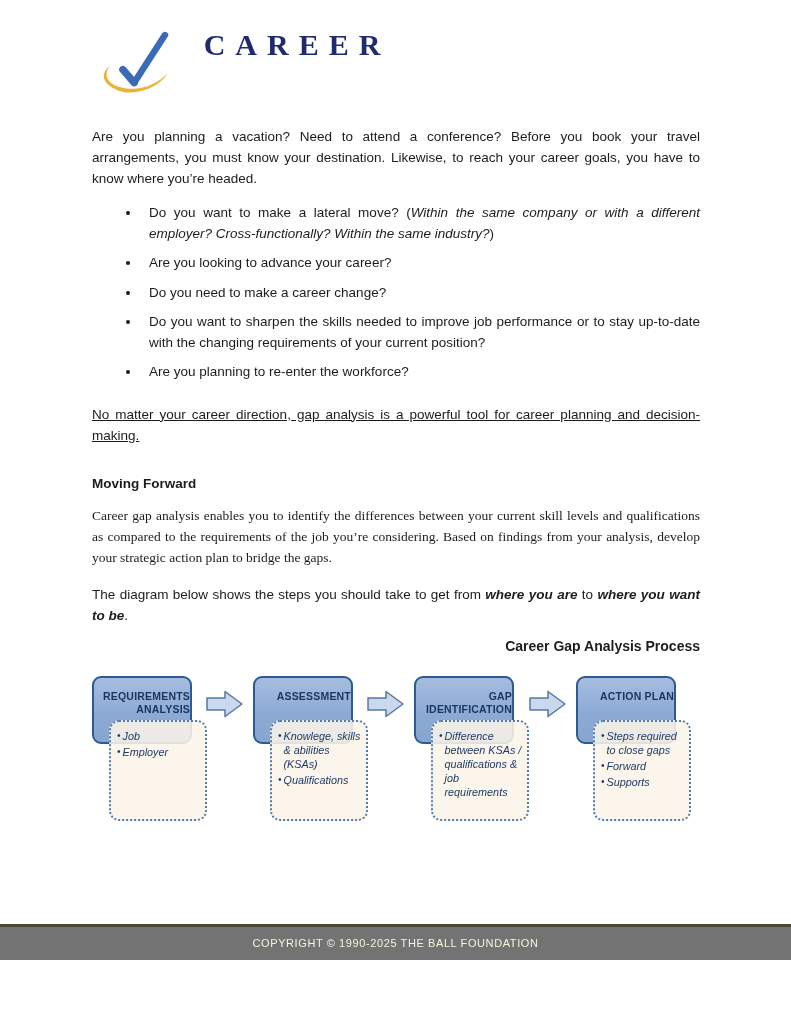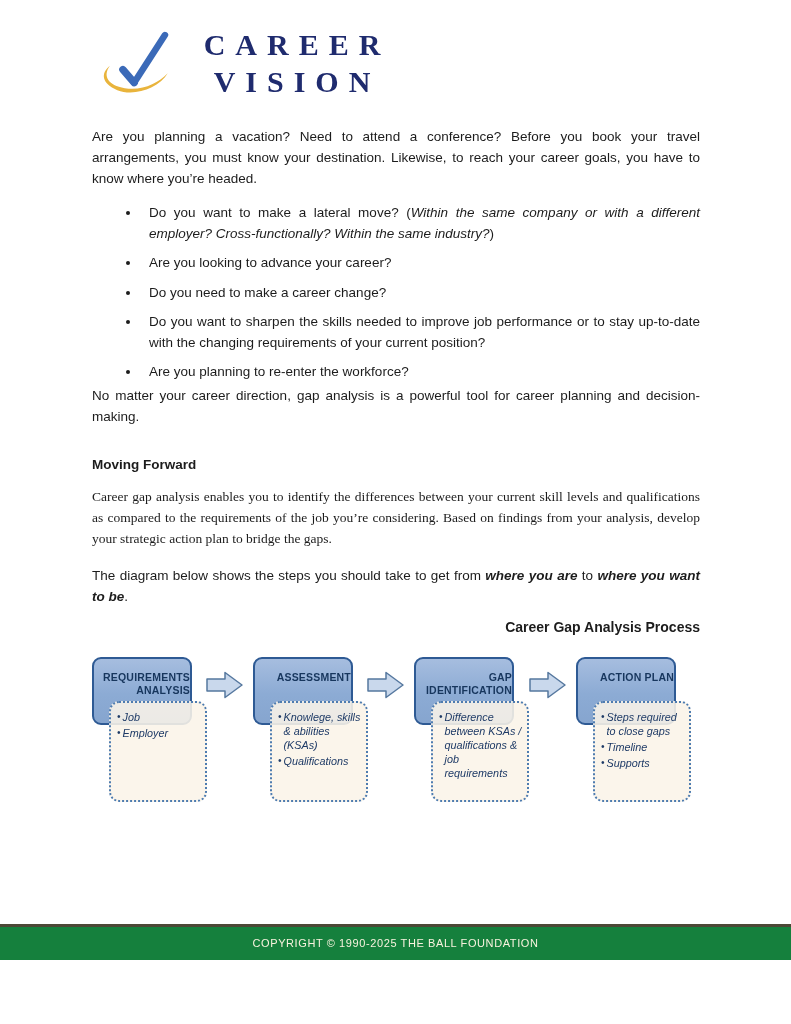--- a/index.html
+++ b/index.html
@@ -36,21 +36,21 @@
                color:#17365d;text-align:right;padding-top:12px;}
   .step-notes{position:absolute;top:44px;left:17px;width:98px;height:101px;box-sizing:border-box;
               background:rgba(250,244,232,0.88);border:2px dotted #4e7cb0;border-radius:10px;
               z-index:2;padding:7px 3px 3px 6px;color:#1e3a66;
               font-size:10.8px;line-height:14px;font-style:italic;}
   .note{display:flex;margin-bottom:2px;}
   .note .blt{flex:0 0 auto;margin-right:2px;font-size:10px;}
   .arrow{position:absolute;top:14px;width:38px;height:28px;}
 
   
-  .footer{position:absolute;left:0;right:0;bottom:0;height:33px;background:#15803d;
+  .footer{position:absolute;left:0;right:0;bottom:0;height:33px;background:#737373;
           border-top:3px solid #4c4836;}
   .footer-text{text-align:center;line-height:32px;font-size:11px;letter-spacing:.6px;
                color:#f8f2de;}
 </style>
 </head>
 <body>
 
 <div class="page">
   <div class="content">
 
@@ -59,36 +59,35 @@
         <g>
           <path d="M17,47 C9,58 15,68 33,71 C52,74 68,66 79,55 C69,72 42,80 25,73 C8,66 7,55 17,47 Z" fill="#e9b43c"></path>
         </g>
         <g>
           <path d="M31,51 L43,65" stroke="#3b6ab8" stroke-width="8" stroke-linecap="round" fill="none"></path>
           <path d="M43,65 L76,14" stroke="#3b6ab8" stroke-width="7" stroke-linecap="round" fill="none"></path>
         </g>
       </svg>
       <div class="logo-text">
         <div class="logo-line">CAREER</div>
-        <div class="logo-line">VISION</div>
       </div>
     </div>
 
 
     <p class="body just">Are you planning a vacation? Need to attend a conference? Before you book your travel arrangements, you must know your destination. Likewise, to reach your career goals, you have to know where you’re headed.</p>
 
     <ul class="qlist">
       <li><span>Do you want to make a lateral move? (</span><span class="it">Within the same company or with a different employer? Cross-functionally? Within the same industry?</span><span>)</span></li>
       <li><span>Are you looking to advance your career?</span></li>
       <li><span>Do you need to make a career change?</span></li>
       <li><span>Do you want to sharpen the skills needed to improve job performance or to stay up-to-date with the changing requirements of your current position?</span></li>
       <li><span>Are you planning to re-enter the workforce?</span></li>
     </ul>
 
-    <p class="body just" style="margin-top:2px;">No matter your career direction, gap analysis is a powerful tool for career planning and decision-making.</p>
+    <p class="body just" style="margin-top:21px;text-decoration:underline;">No matter your career direction, gap analysis is a powerful tool for career planning and decision-making.</p>
 
     <h2 class="section">Moving Forward</h2>
 
     <p class="body just" style="margin-top:14px;font-family:Liberation Serif, serif;">Career gap analysis enables you to identify the differences between your current skill levels and qualifications as compared to the requirements of the job you’re considering. Based on findings from your analysis, develop your strategic action plan to bridge the gaps.</p>
 
     <p class="body just"><span>The diagram below shows the steps you should take to get from </span><span class="bi">where you are</span><span> to </span><span class="bi">where you want to be</span><span>.</span></p>
 
     <h3 class="diagram-title">Career Gap Analysis Process</h3>
 
     <div class="diagram">
@@ -145,21 +144,21 @@
 
       <div class="step" style="left:484px;">
         <div class="step-header">ACTION PLAN</div>
         <div class="step-notes">
           <div class="note">
               <span class="blt">•</span>
               <span>Steps required to close gaps</span>
             </div>
           <div class="note">
               <span class="blt">•</span>
-              <span>Timeline</span>
+              <span>Forward</span>
             </div>
           <div class="note">
               <span class="blt">•</span>
               <span>Supports</span>
             </div>
         </div>
       </div>
 
     </div>
   </div>

